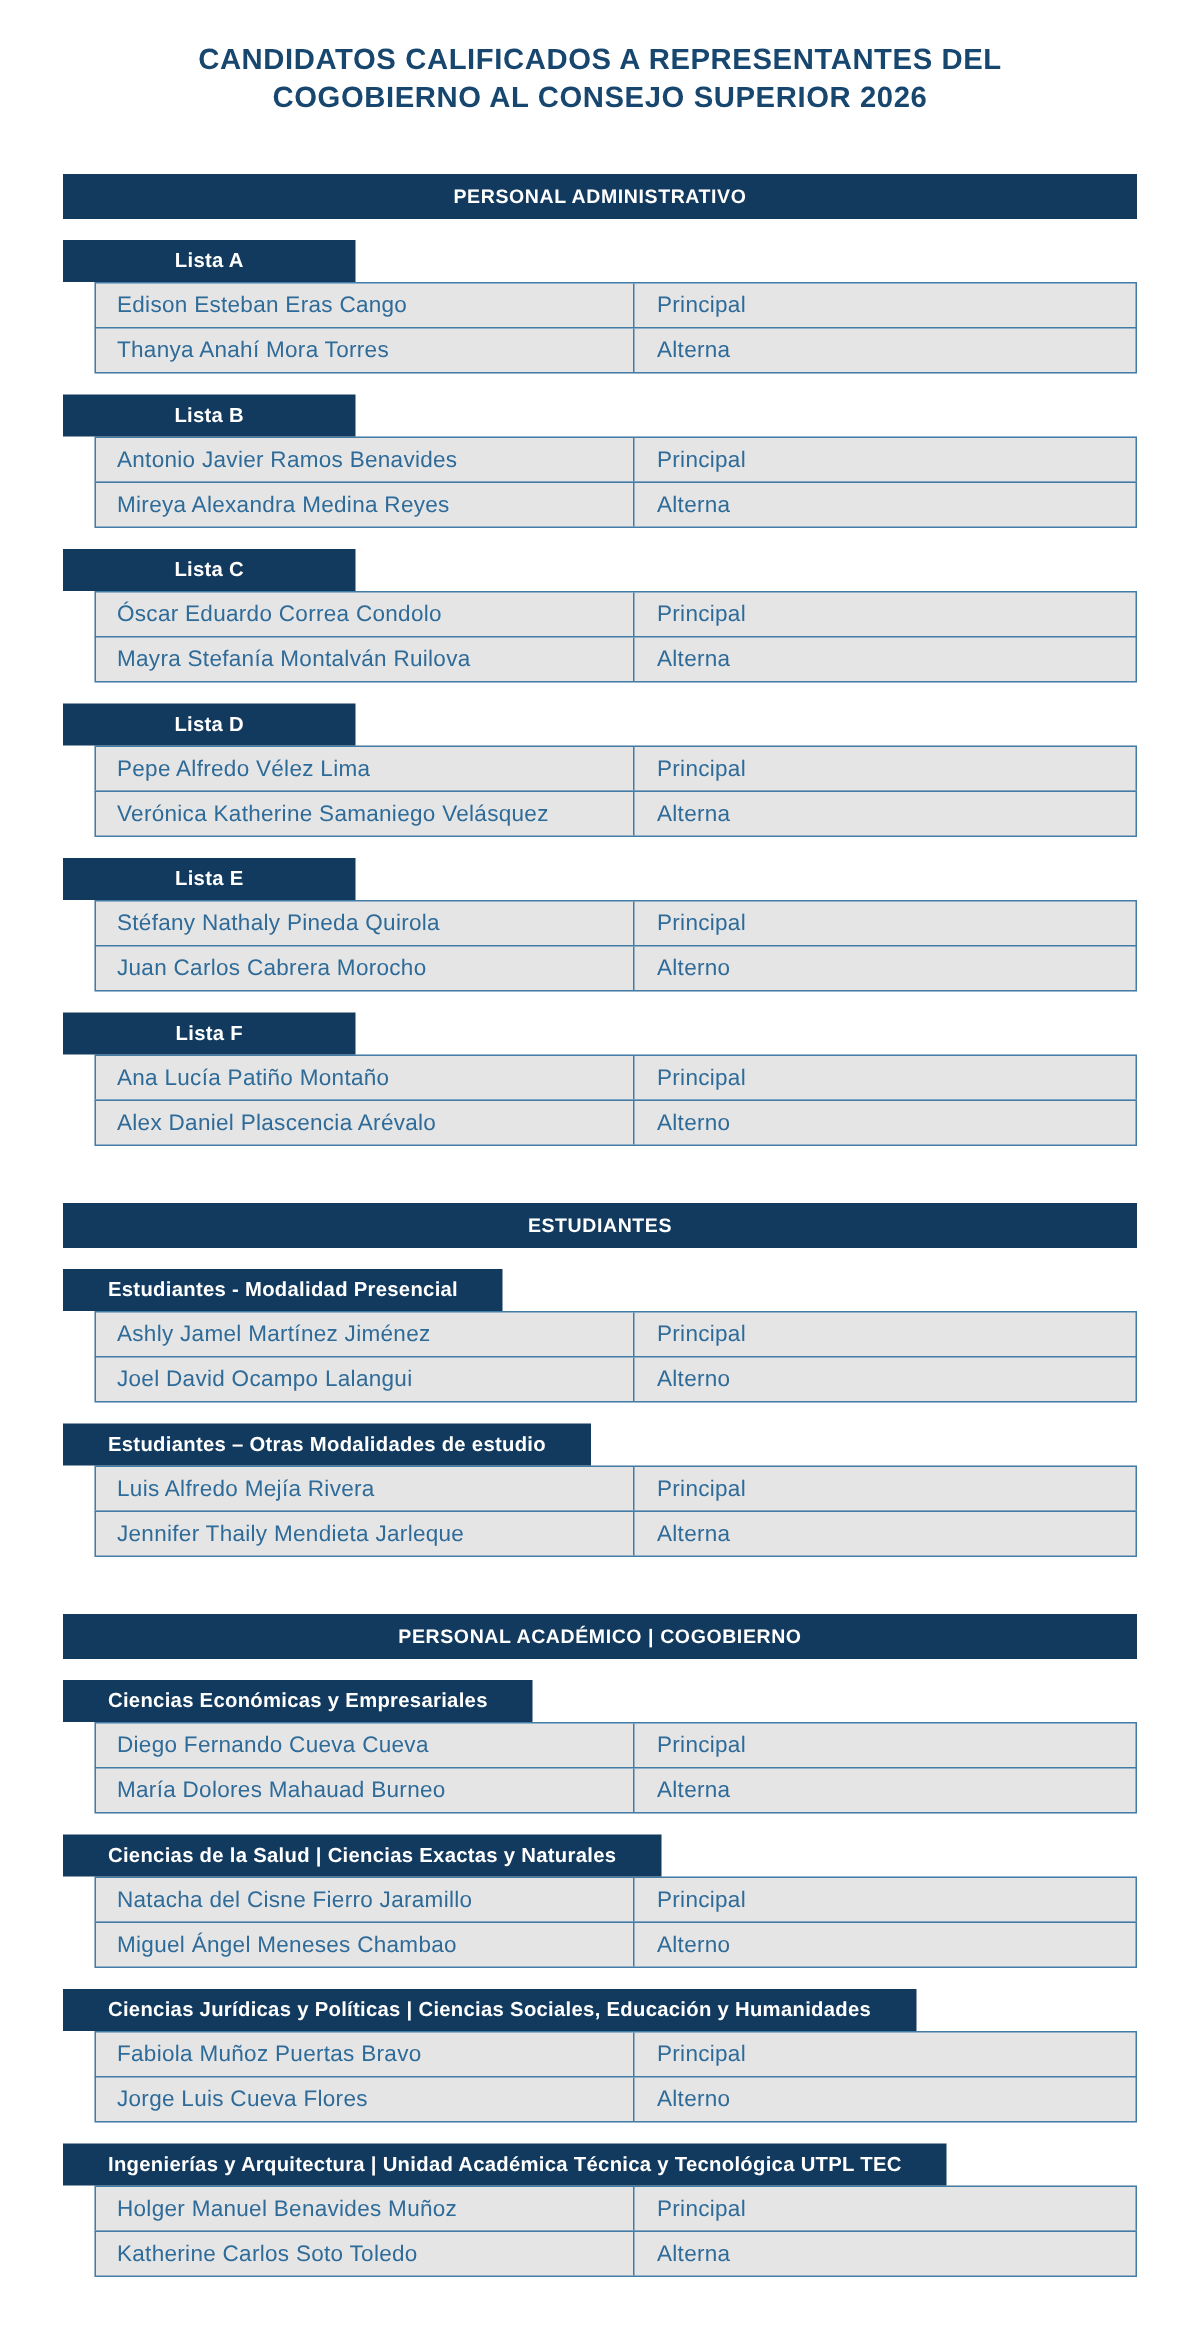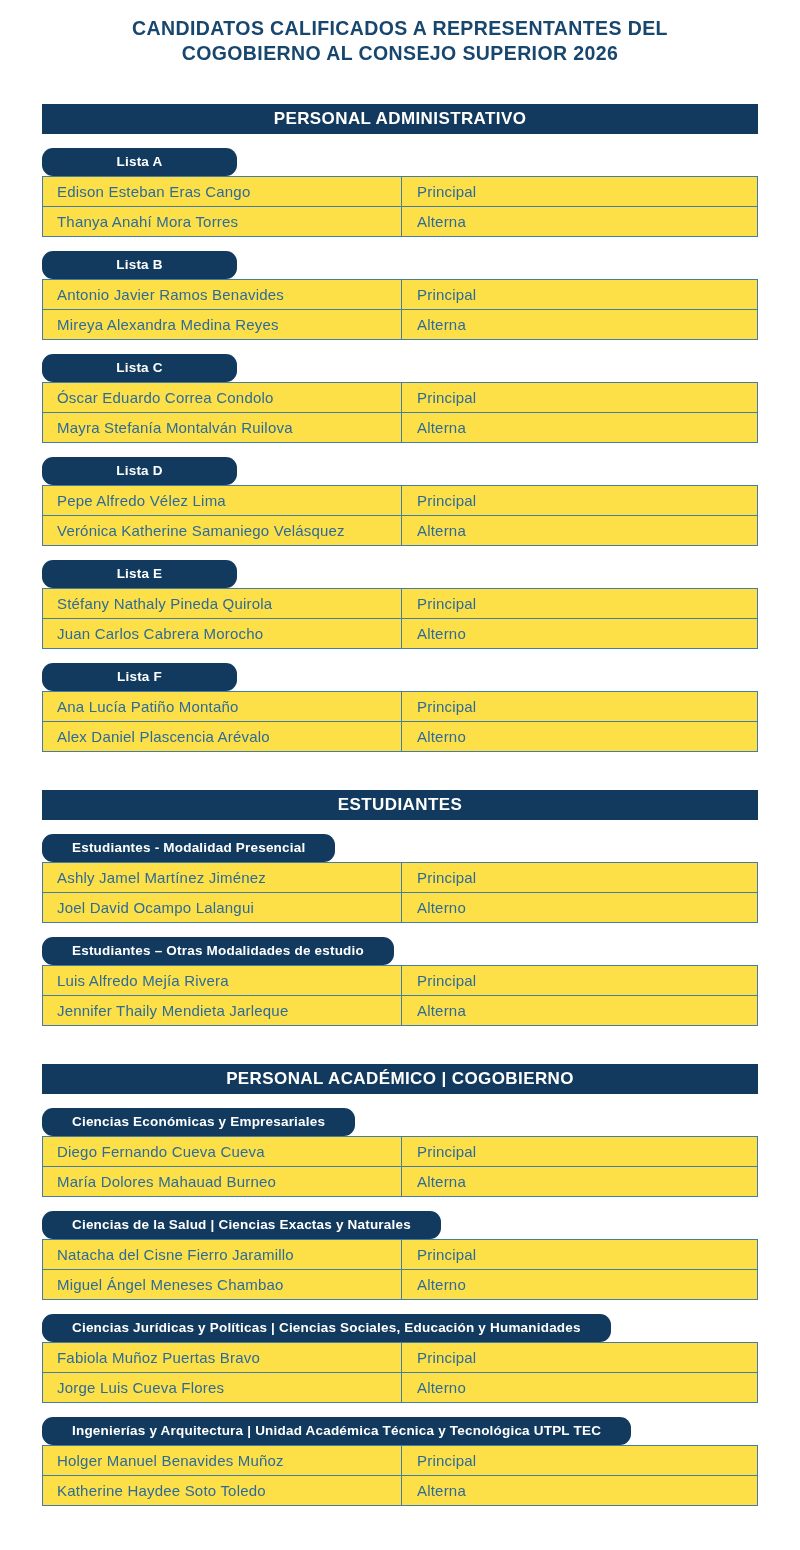--- a/index.html
+++ b/index.html
@@ -9,62 +9,62 @@
     --title-text:#17466E;
   }
   *{margin:0;padding:0;box-sizing:border-box;}
   html,body{background:#ffffff;}
   body{
     font-family:"Liberation Sans", sans-serif;
     width:800px;height:1550px;position:relative;overflow:hidden;
   }
   .page{position:relative;width:800px;height:1550px;background:#fff;}
   .title{
-    margin:16px auto 0 auto;
+    margin:28px auto 0 auto;
     text-align:center;
     color:var(--title-text);
     font-weight:800;
     font-size:19.5px;
     line-height:1.28;
     letter-spacing:0.4px;
     max-width:640px;
   }
   .content{margin:0 42px;width:716px;}
   .section{margin-top:38px;}
   .section:first-of-type{margin-top:38px;}
   .banner{
     background:var(--navy);
     color:#fff;
     font-weight:bold;
-    font-size:17px;
+    font-size:13px;
     letter-spacing:0.4px;
     height:30px;
     display:flex;align-items:center;justify-content:center;
   }
   .group{margin-top:14px;}
   .tab{
     background:var(--navy);
     color:#fff;
     font-weight:bold;
     font-size:13.5px;
     letter-spacing:0.2px;
     height:28px;
     min-width:195px;
     padding:0 30px;
     display:inline-flex;align-items:center;justify-content:center;
     vertical-align:bottom;
-    border-radius:11px;
   }
   .rows{width:716px;}
   .row{
     display:flex;
     height:31px;
     border:1px solid var(--row-border);
     margin-top:-1px;
-    background:#fde047;
+    background:#e5e5e5;
+    margin-left:21px;
   }
   .row:first-child{margin-top:0;}
   .cell{
     display:flex;align-items:center;
     color:var(--row-text);
     font-size:15px;
     letter-spacing:0.2px;
     white-space:nowrap;overflow:hidden;
   }
   .cell.name{width:358px;flex:0 0 358px;padding-left:14px;}
@@ -196,20 +196,20 @@
               <div class="cell name">Jorge Luis Cueva Flores</div>
               <div class="cell role">Alterno</div>
             </div>
           </div></div>
         <div class="group"><div class="tab">Ingenierías y Arquitectura | Unidad Académica Técnica y Tecnológica UTPL TEC</div><div class="rows">
             <div class="row">
               <div class="cell name">Holger Manuel Benavides Muñoz</div>
               <div class="cell role">Principal</div>
             </div>
             <div class="row">
-              <div class="cell name">Katherine Haydee Soto Toledo</div>
+              <div class="cell name">Katherine Carlos Soto Toledo</div>
               <div class="cell role">Alterna</div>
             </div>
           </div></div>
       </section>
     </div>
 
 </div>
 
 </body></html>

